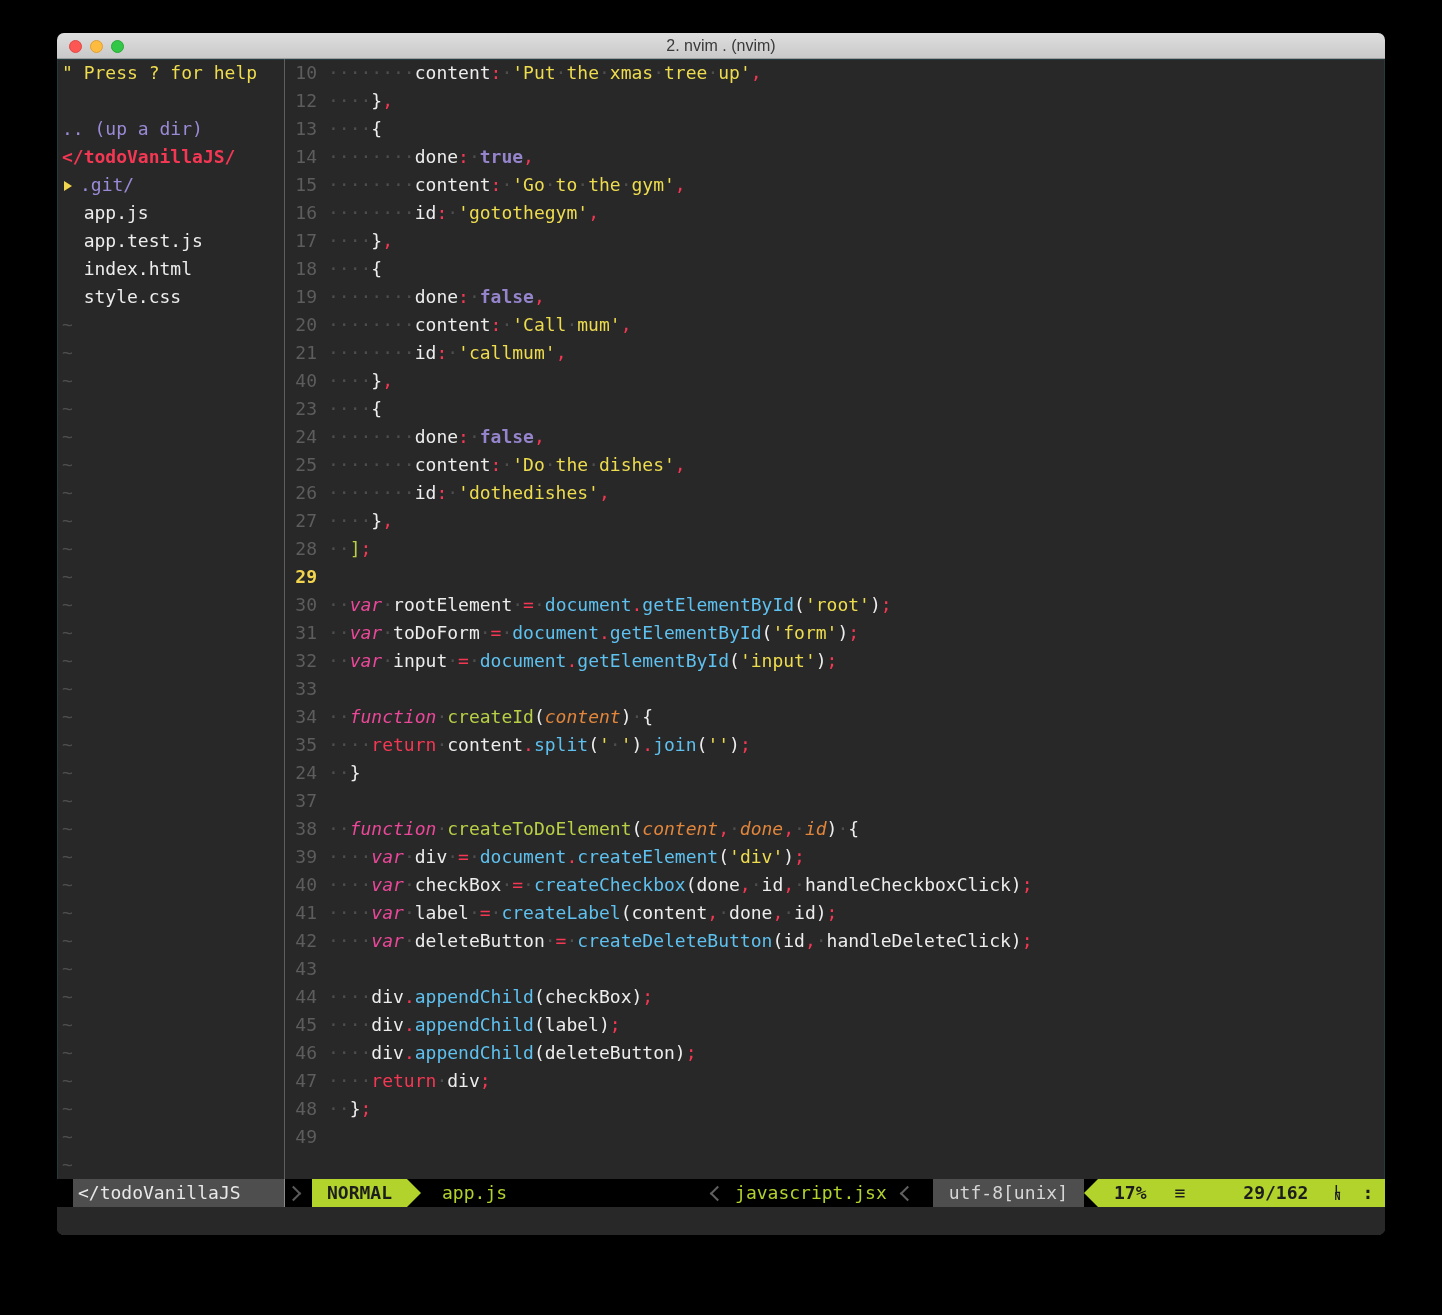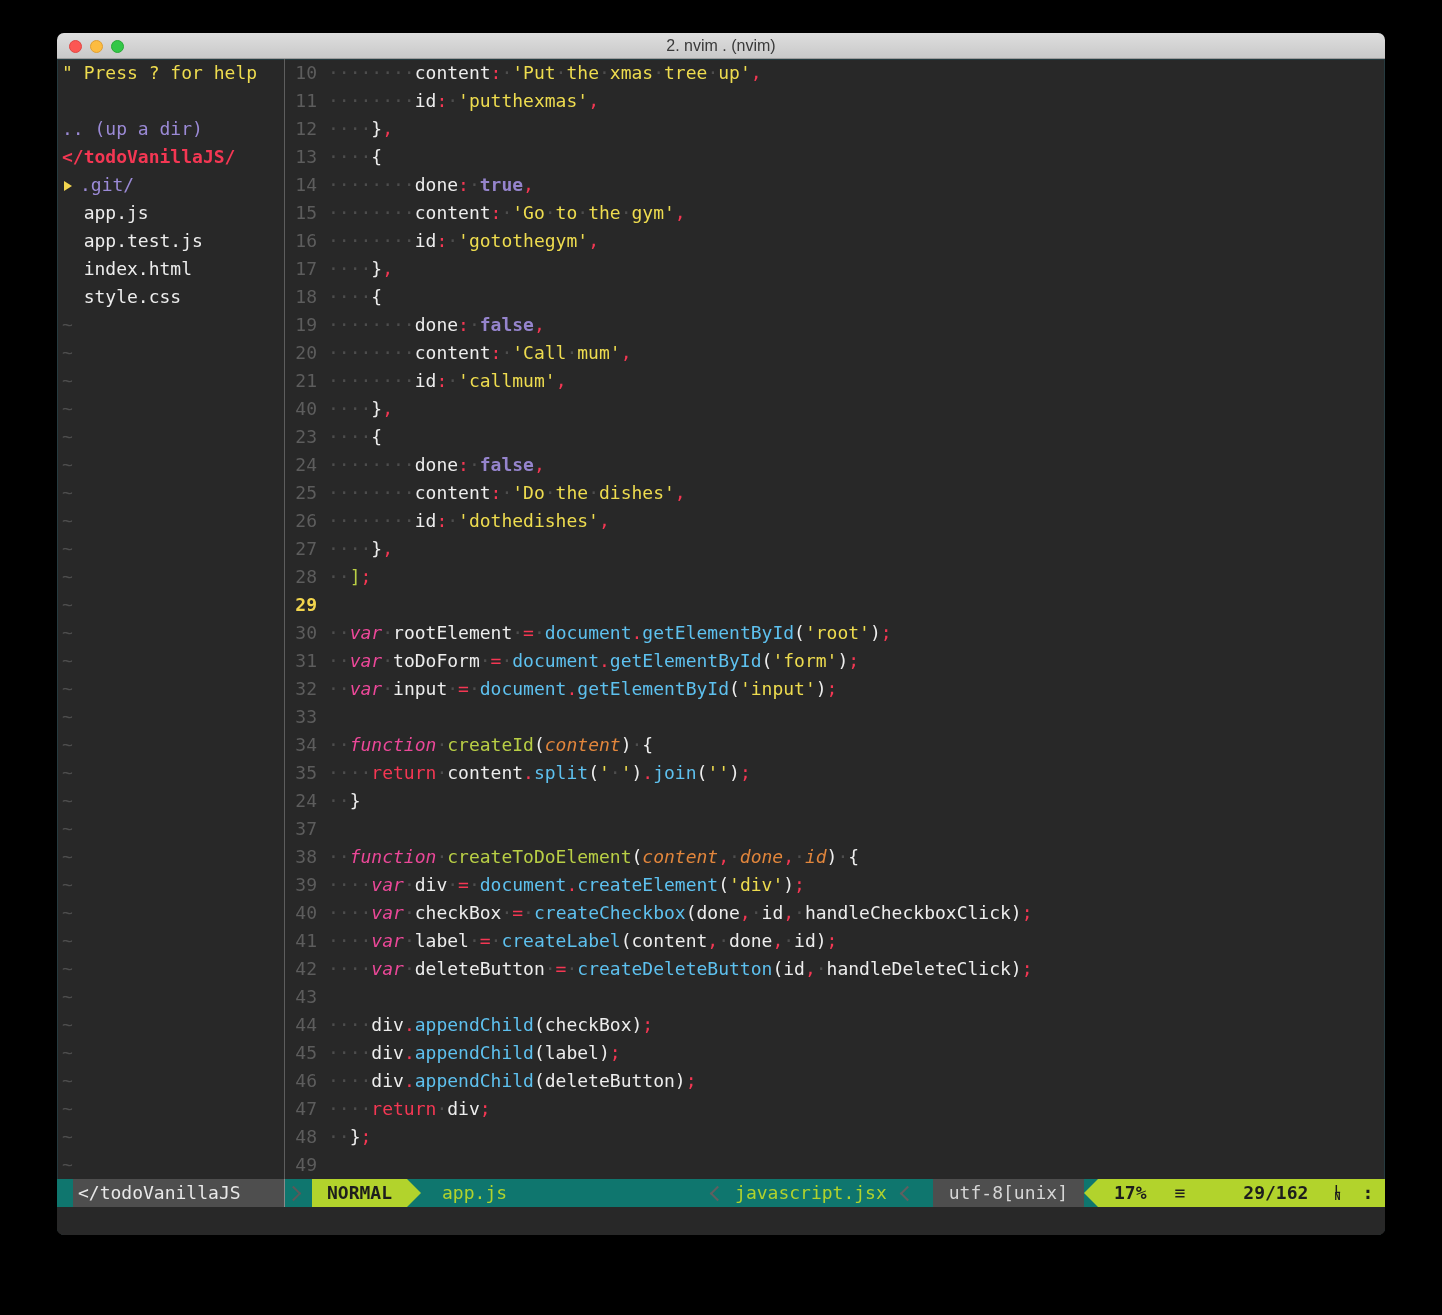--- a/index.html
+++ b/index.html
@@ -39,21 +39,21 @@
   .ws{color:#4d4d4d;}
   .sb-yellow{color:#eedc4f;}
   .sb-purple{color:#9b8ad6;}
   .sb-pink{color:#f43753;font-weight:bold;}
   .sb-fg{color:#ededed;}
   .sb-tilde{color:#4d4d4d;}
   .dir-arrow{display:inline-block;width:0;height:0;border-left:8px solid #f2d54e;
              border-top:5px solid transparent;border-bottom:5px solid transparent;
              margin-right:8px;margin-left:2px;}
   
-  .statusbar{height:28px;display:flex;align-items:flex-start;background:#0f766e;position:relative;font-size:18px;padding-left:16px;}
+  .statusbar{height:28px;display:flex;align-items:flex-start;background:#000000;position:relative;font-size:18px;padding-left:16px;}
   .st-nerd{width:212px;background:#4e4e4e;color:#e8e8e8;padding-left:5px;box-sizing:border-box;white-space:pre;}
   .vline{position:absolute;left:227px;top:0;bottom:0;width:1px;background:#8a8a8a;}
   .chev{width:9px;height:9px;align-self:center;display:inline-block;}
   .chev-r{border-top:2px solid #5a5a5a;border-right:2px solid #5a5a5a;transform:rotate(45deg);margin-left:3px;}
   .chev-l{border-bottom:2px solid #606060;border-left:2px solid #606060;transform:rotate(45deg);}
   .st-mode{margin-left:13px;background:#b2d32c;color:#1d1d1d;font-weight:bold;padding:0 15px;}
   .tri{width:0;height:0;display:inline-block;}
   .tri-r{border-left:14px solid #b2d32c;border-top:14px solid transparent;border-bottom:14px solid transparent;}
   .tri-l{border-right:14px solid #b2d32c;border-top:14px solid transparent;border-bottom:14px solid transparent;}
   .st-file{color:#b2d32c;margin-left:21px;}
@@ -126,21 +126,20 @@
             <div class="srow sb-tilde">~</div>
             <div class="srow sb-tilde">~</div>
             <div class="srow sb-tilde">~</div>
             <div class="srow sb-tilde">~</div>
             <div class="srow sb-tilde">~</div>
             <div class="srow sb-tilde">~</div>
             <div class="srow sb-tilde">~</div>
           </div>
         <div class="code" id="code">
             <div class="crow"><span class="ln">10</span><span class="ws">········</span><span class="tk-f">content</span><span class="tk-r">:</span><span class="ws">·</span><span class="tk-s">'Put</span><span class="ws">·</span><span class="tk-s">the</span><span class="ws">·</span><span class="tk-s">xmas</span><span class="ws">·</span><span class="tk-s">tree</span><span class="ws">·</span><span class="tk-s">up'</span><span class="tk-r">,</span></div>
-            <div class="crow"><span class="ln">11</span><span class="ws">········</span><span class="tk-f">id</span><span class="tk-r">:</span><span class="ws">·</span><span class="tk-s">'putthexmas'</span><span class="tk-r">,</span></div>
             <div class="crow"><span class="ln">12</span><span class="ws">····</span><span class="tk-f">}</span><span class="tk-r">,</span></div>
             <div class="crow"><span class="ln">13</span><span class="ws">····</span><span class="tk-f">{</span></div>
             <div class="crow"><span class="ln">14</span><span class="ws">········</span><span class="tk-f">done</span><span class="tk-r">:</span><span class="ws">·</span><span class="tk-p">true</span><span class="tk-r">,</span></div>
             <div class="crow"><span class="ln">15</span><span class="ws">········</span><span class="tk-f">content</span><span class="tk-r">:</span><span class="ws">·</span><span class="tk-s">'Go</span><span class="ws">·</span><span class="tk-s">to</span><span class="ws">·</span><span class="tk-s">the</span><span class="ws">·</span><span class="tk-s">gym'</span><span class="tk-r">,</span></div>
             <div class="crow"><span class="ln">16</span><span class="ws">········</span><span class="tk-f">id</span><span class="tk-r">:</span><span class="ws">·</span><span class="tk-s">'gotothegym'</span><span class="tk-r">,</span></div>
             <div class="crow"><span class="ln">17</span><span class="ws">····</span><span class="tk-f">}</span><span class="tk-r">,</span></div>
             <div class="crow"><span class="ln">18</span><span class="ws">····</span><span class="tk-f">{</span></div>
             <div class="crow"><span class="ln">19</span><span class="ws">········</span><span class="tk-f">done</span><span class="tk-r">:</span><span class="ws">·</span><span class="tk-p">false</span><span class="tk-r">,</span></div>
             <div class="crow"><span class="ln">20</span><span class="ws">········</span><span class="tk-f">content</span><span class="tk-r">:</span><span class="ws">·</span><span class="tk-s">'Call</span><span class="ws">·</span><span class="tk-s">mum'</span><span class="tk-r">,</span></div>
             <div class="crow"><span class="ln">21</span><span class="ws">········</span><span class="tk-f">id</span><span class="tk-r">:</span><span class="ws">·</span><span class="tk-s">'callmum'</span><span class="tk-r">,</span></div>

